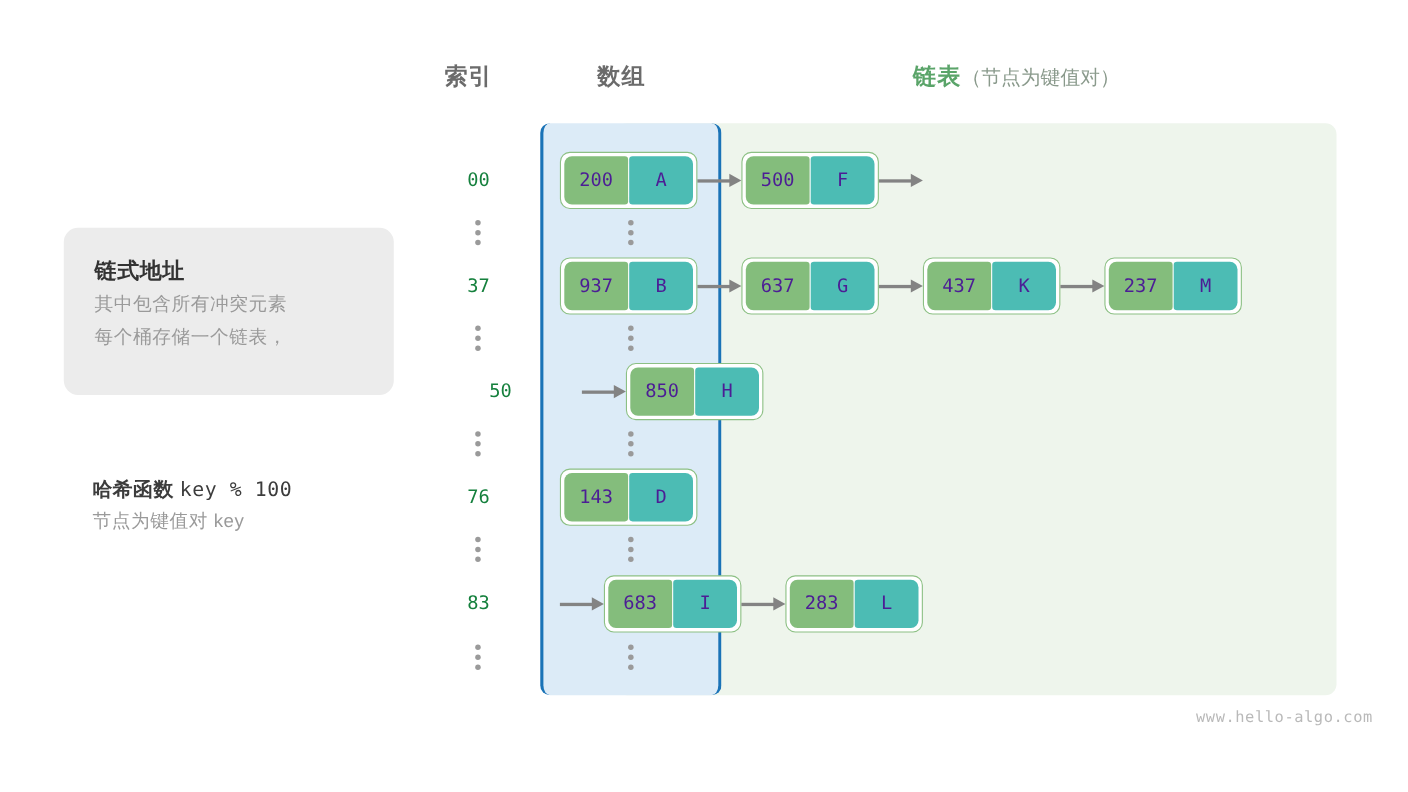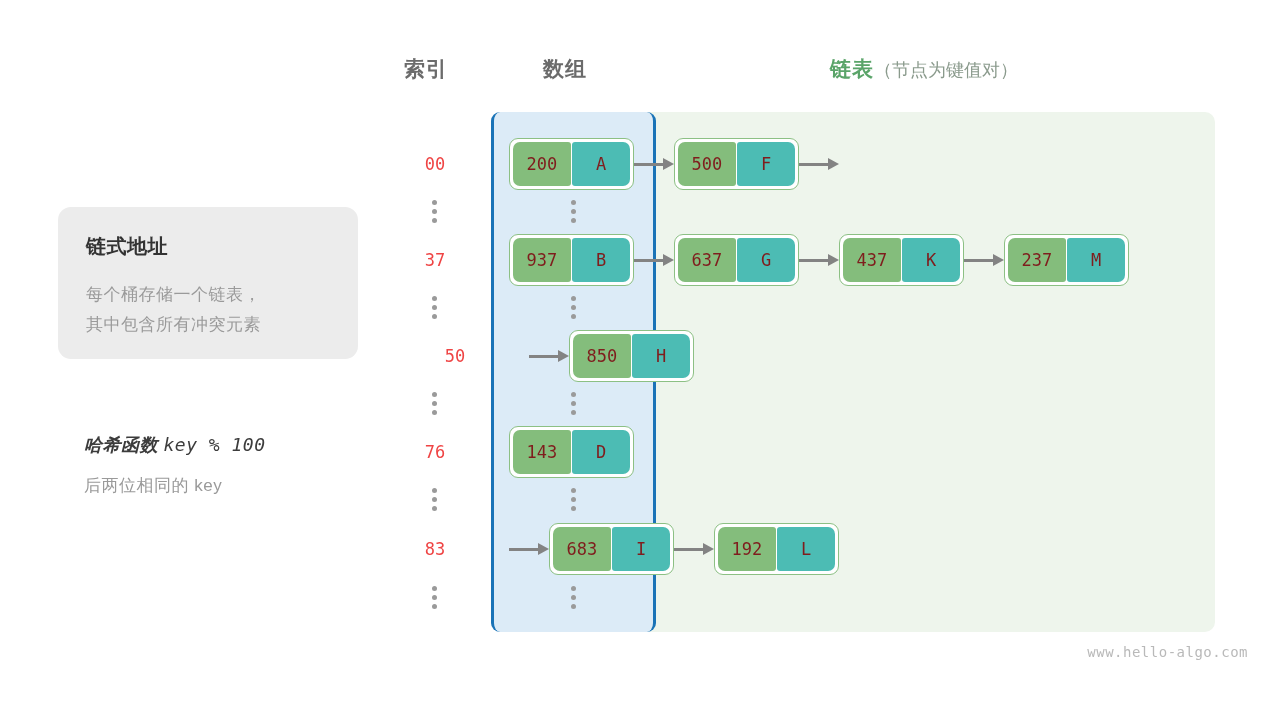--- a/index.html
+++ b/index.html
@@ -55,21 +55,21 @@
     display: block;
   }
   .idx {
     position: absolute;
     left: 400px; top: 0;
     width: 70px; height: 52px;
     line-height: 52px;
     text-align: center;
     font-family: "DejaVu Sans Mono", "Liberation Mono", monospace;
     font-size: 17px;
-    color: #ef4444;
+    color: #15803d;
   }
   .chain {
     position: absolute;
     left: 509px; top: 0;
     height: 52px;
     display: flex;
     align-items: center;
   }
 
   
@@ -82,21 +82,21 @@
     display: flex;
     flex: 0 0 auto;
   }
   .node .key, .node .val {
     flex: 1 1 50%;
     display: flex;
     align-items: center;
     justify-content: center;
     font-family: "DejaVu Sans Mono", "Liberation Mono", monospace;
     font-size: 17px;
-    color: #7f1d1d;
+    color: #4c1d95;
   }
   .node .key { background: #84bd7c; border-radius: 7px 3px 3px 7px; margin-right: 1.5px; }
   .node .val { background: #4cbcb4; border-radius: 3px 7px 7px 3px; }
 
   
   .arrow {
     flex: 0 0 auto;
     width: 40px; height: 12px;
     position: relative;
   }
@@ -138,43 +138,42 @@
     left: 58px; top: 207px;
     width: 300px; height: 152px;
     background: #ececec;
     border-radius: 13px;
     padding: 26px 28px;
   }
   #card .title {
     font-size: 20px;
     font-weight: bold;
     color: #333333;
-    margin-bottom: 20px;
+    margin-bottom: 2px;
     letter-spacing: 0.5px;
   }
   #card .body {
     font-size: 17px;
     line-height: 30px;
     color: #9a9a9a;
     letter-spacing: 0.5px;
   }
 
   
   #hashnote {
     position: absolute;
     left: 84px; top: 433px;
     width: 300px;
   }
   #hashnote .title {
     font-size: 18px;
     font-weight: bold;
     color: #3c3c3c;
     letter-spacing: 0.5px;
-    margin-bottom: 14px;
-    font-style: italic;
+    margin-bottom: 2px;
   }
   #hashnote .title .mono {
     font-family: "DejaVu Sans Mono", "Liberation Mono", monospace;
     font-weight: normal;
     font-size: 18px;
     color: #3c3c3c;
   }
   #hashnote .body {
     font-size: 17px;
     line-height: 29px;
@@ -291,21 +290,21 @@
           </div>
           <div class="node">
             <div class="key">683</div>
             <div class="val">I</div>
           </div>
           <div class="arrow">
             <div class="shaft"></div>
             <div class="head"></div>
           </div>
           <div class="node">
-            <div class="key">192</div>
+            <div class="key">283</div>
             <div class="val">L</div>
           </div>
         </div>
       </div>
     </div>
   <div id="ellipsis-host">
       <div class="ell ell-idx" style="top: 200px;">
         <i></i>
         <i></i>
         <i></i>
@@ -353,30 +352,30 @@
       <div class="ell ell-arr" style="top: 586px;">
         <i></i>
         <i></i>
         <i></i>
       </div>
     </div>
 
   <div id="card">
     <div class="title">链式地址</div>
     <div class="body">
+      <div>其中包含所有冲突元素</div>
       <div>每个桶存储一个链表，</div>
-      <div>其中包含所有冲突元素</div>
     </div>
   </div>
 
   <div id="hashnote">
     <div class="title">
       <span>哈希函数</span>
       <span class="mono">key % 100</span>
     </div>
     <div class="body">
-      <div>后两位相同的  key</div>
+      <div>节点为键值对  key</div>
     </div>
   </div>
 
   <div id="watermark">www.hello-algo.com</div>
 
 </div>
 
 </body></html>

